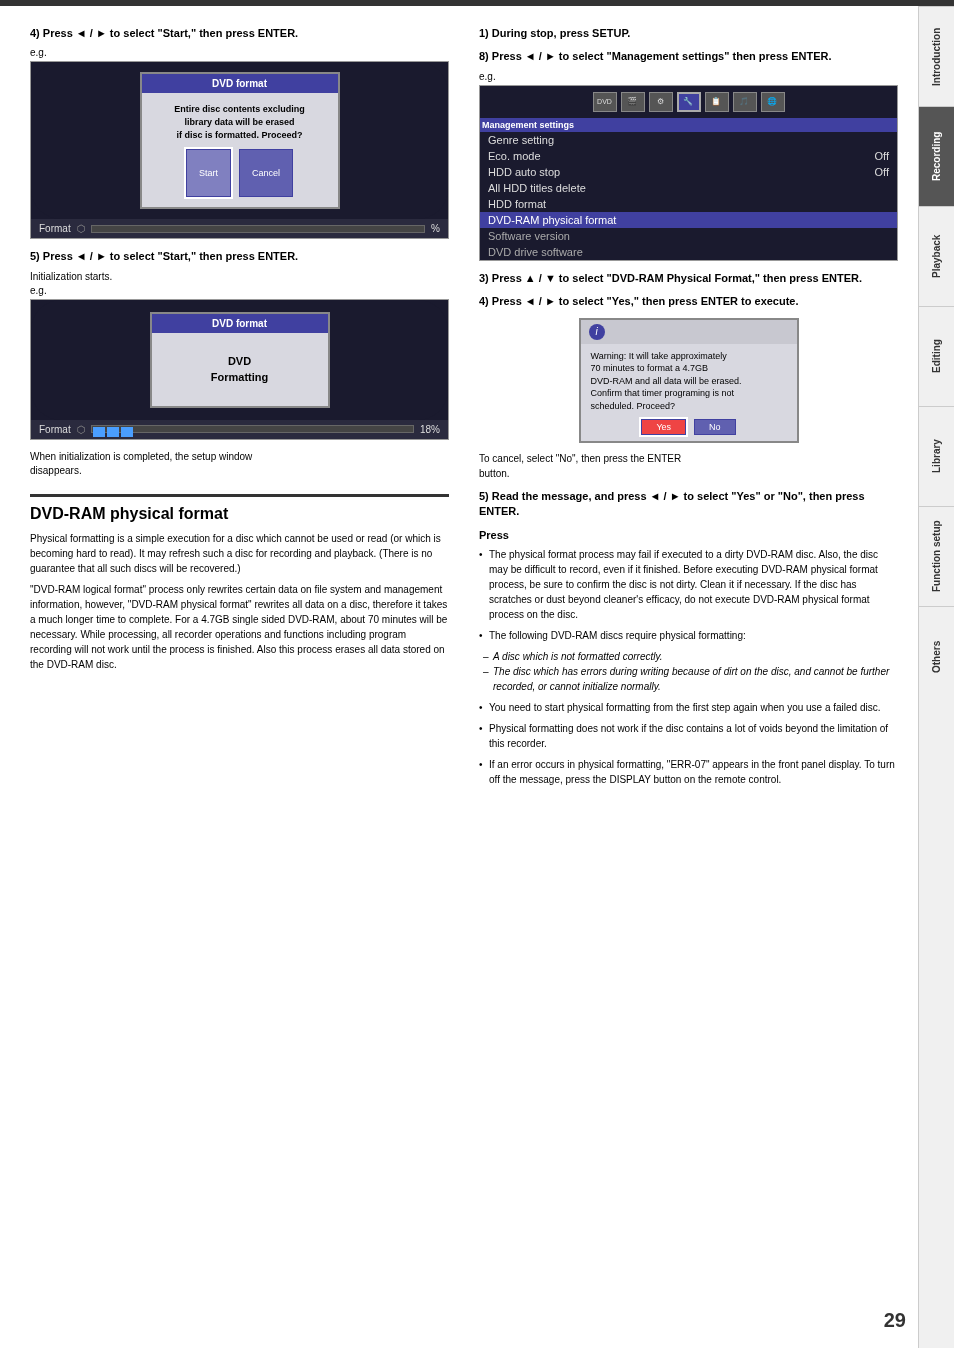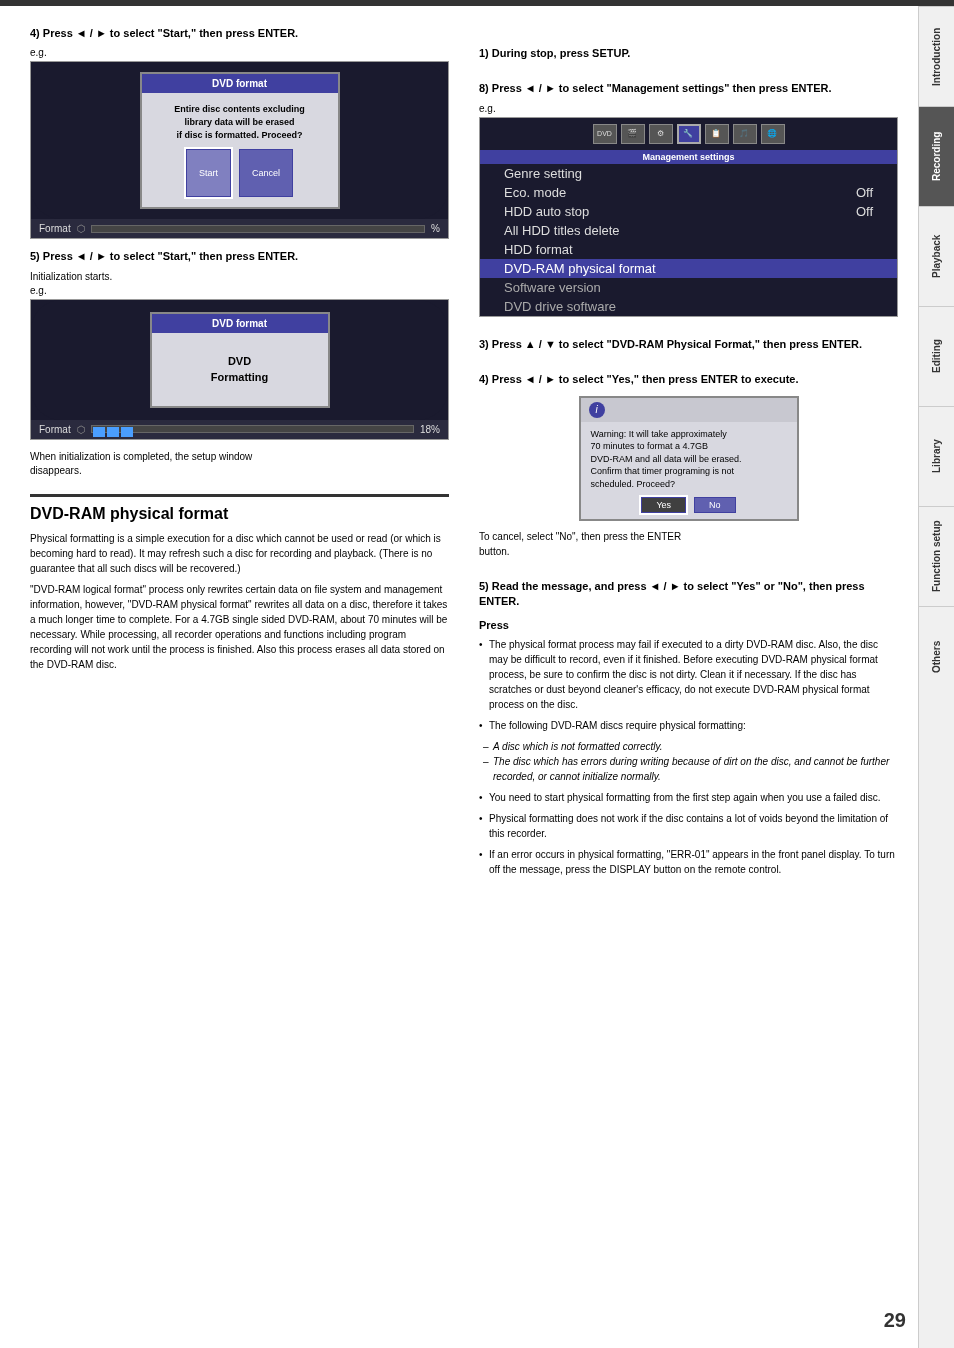--- a/index.html
+++ b/index.html
@@ -243,21 +243,20 @@
 
     .section-body-text {
       font-size: 10px;
       line-height: 1.5;
       margin-bottom: 6px;
     }
 
     
     .right-step {
       margin-bottom: 8px;
-      margin-top: 20px;
     }
 
     
     .mgmt-screen {
       border: 1px solid #999;
       background: #1a1a2e;
       width: 100%;
       margin-bottom: 10px;
     }
 
@@ -283,29 +282,28 @@
     }
 
     .mgmt-icon.selected {
       background: #4040a0;
       border: 2px solid #aaa;
     }
 
     .mgmt-menu-title {
       background: #4040a0;
       color: #fff;
-      text-align: center;
       padding: 2px;
       font-size: 9px;
       font-weight: bold;
     }
 
     .mgmt-menu-item {
-      padding: 2px 24px;
-      font-size: 13px;
+      padding: 2px 8px;
+      font-size: 11px;
       color: #ddd;
       display: flex;
       justify-content: space-between;
       background: #1a1a2e;
     }
 
     .mgmt-menu-item.highlighted {
       background: #4040a0;
       color: #fff;
     }
@@ -364,21 +362,21 @@
     .warning-btn {
       background: #6060b0;
       color: #fff;
       border: 1px solid #4040a0;
       padding: 2px 14px;
       font-size: 9px;
       cursor: pointer;
     }
 
     .warning-btn.active {
-      background: #404040;
+      background: #ef4444;
       outline: 2px solid #fff;
     }
 
     
     .notes-section {
       margin-top: 10px;
     }
 
     .notes-title {
       font-size: 11px;
@@ -583,21 +581,21 @@
         </div>
 
         <div class="notes-section">
           <p class="notes-title">Press</p>
           <div class="note-item">The physical format process may fail if executed to a dirty DVD-RAM disc. Also, the disc may be difficult to record, even if it finished. Before executing DVD-RAM physical format process, be sure to confirm the disc is not dirty. Clean it if necessary. If the disc has scratches or dust beyond cleaner's efficacy, do not execute DVD-RAM physical format process on the disc.</div>
           <div class="note-item">The following DVD-RAM discs require physical formatting:</div>
           <div class="note-sub-item">A disc which is not formatted correctly.</div>
           <div class="note-sub-item" style="margin-bottom:6px;">The disc which has errors during writing because of dirt on the disc, and cannot be further recorded, or cannot initialize normally.</div>
           <div class="note-item">You need to start physical formatting from the first step again when you use a failed disc.</div>
           <div class="note-item">Physical formatting does not work if the disc contains a lot of voids beyond the limitation of this recorder.</div>
-          <div class="note-item">If an error occurs in physical formatting, "ERR-01" appears in the front panel display. To turn off the message, press the DISPLAY button on the remote control.</div>
+          <div class="note-item">If an error occurs in physical formatting, "ERR-07" appears in the front panel display. To turn off the message, press the DISPLAY button on the remote control.</div>
         </div>
       </div>
     </div>
   </div>
 
   <div class="right-sidebar">
     <div class="sidebar-tab">Introduction</div>
     <div class="sidebar-tab active">Recording</div>
     <div class="sidebar-tab">Playback</div>
     <div class="sidebar-tab">Editing</div>

